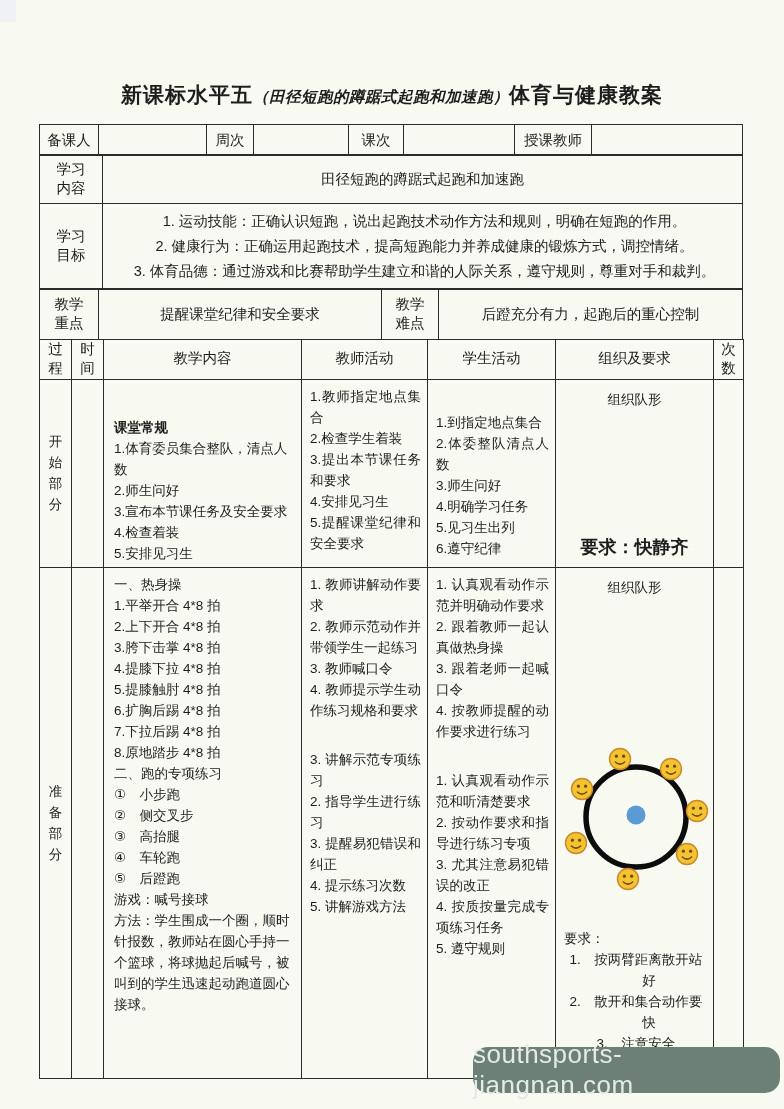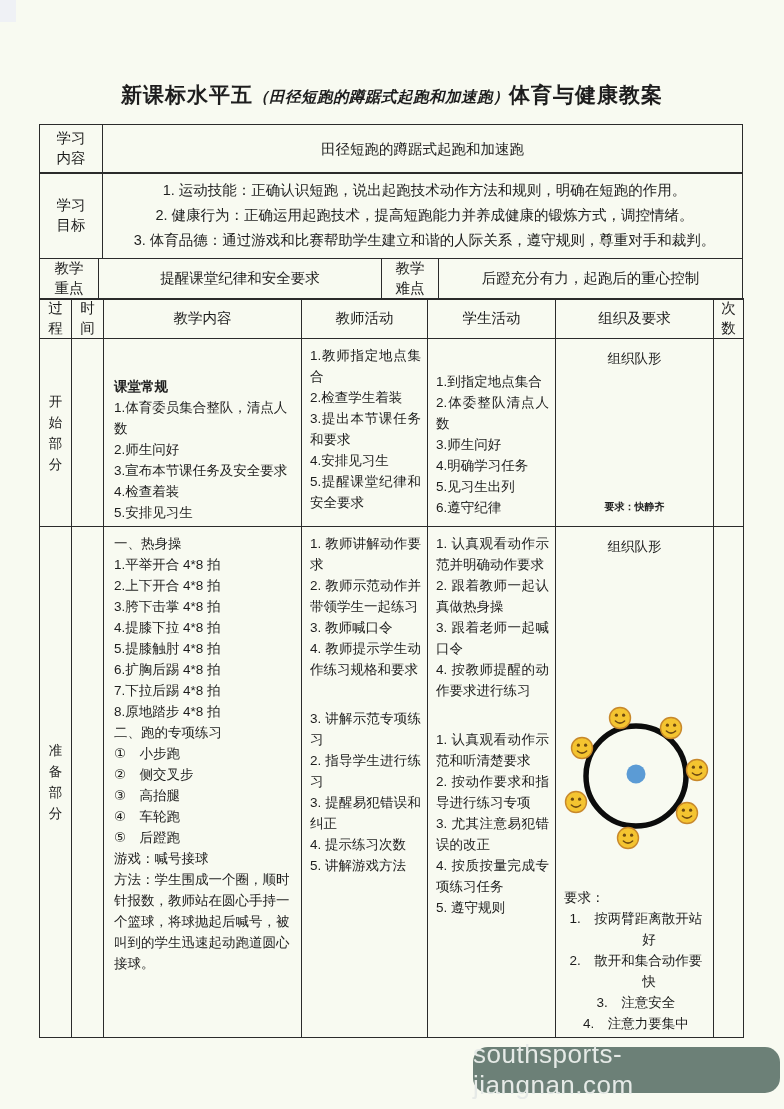--- a/index.html
+++ b/index.html
@@ -28,39 +28,63 @@
   .row2 td{height:510px;}
   .pad{padding:6px 6px 4px 8px;}
   .content-list1{margin-top:37px;padding:0 4px 0 10px;}
   .content-title{font-weight:700;}
   .list > div{text-align:justify;}
   .plain-list > div{text-align:left;}
   .student-list1{margin-top:26px;}
   .group2{margin-top:28px;}
   .org-cell{position:relative;}
   .org-title{padding-top:9px;text-align:center;}
-  .org-req-bottom{position:absolute;left:0;right:0;bottom:9px;text-align:center;font-weight:700;font-size:10px;}
+  .org-req-bottom{position:absolute;left:0;right:0;bottom:9px;text-align:center;font-weight:700;font-size:18px;}
   .org-req-block{position:absolute;left:8px;right:5px;top:332px;text-align:left;margin-top:28px;}
   .hang > div{padding-left:26px;text-indent:-26px;text-align:center;}
   .formation-svg{position:absolute;left:6px;top:178px;}
   .watermark{
     position:absolute;left:473px;top:1047px;width:307px;height:46px;
     background:#6c8077;border-radius:15px;color:#e6eae7;
     display:flex;align-items:center;justify-content:center;
     font-size:26px;letter-spacing:0.5px;
   }
 </style>
 </head>
 <body>
 
 <div class="page">
   <div class="corner-artifact"></div>
 
   <h1 class="title"><span class="t-big">新课标水平五</span><span class="t-small">（田径短跑的蹲踞式起跑和加速跑）</span><span class="t-big">体育与健康教案</span></h1>
 
+  <table class="tbl">
+    <colgroup>
+        <col style="width:59px">
+        <col style="width:108px">
+        <col style="width:47px">
+        <col style="width:95px">
+        <col style="width:55px">
+        <col style="width:111px">
+        <col style="width:77px">
+        <col style="width:151px">
+      </colgroup>
+    <tbody>
+        <tr style="height:31px">
+      <td class="c">备课人</td>
+      <td></td>
+      <td class="c">周次</td>
+      <td></td>
+      <td class="c">课次</td>
+      <td></td>
+      <td class="c">授课教师</td>
+      <td></td>
+    </tr>
+  </tbody>
+    </table>
 
   <table class="tbl">
     <colgroup>
         <col style="width:63px">
         <col style="width:640px">
       </colgroup>
     <tbody>
         <tr style="height:49px">
       <td class="c pre">学习
 内容</td>
@@ -90,21 +114,21 @@
     </table>
 
   <table class="tbl">
     <colgroup>
         <col style="width:59px">
         <col style="width:283px">
         <col style="width:57px">
         <col style="width:304px">
       </colgroup>
     <tbody>
-        <tr style="height:41px">
+        <tr style="height:51px">
       <td class="c pre">教学
 重点</td>
       <td class="c">提醒课堂纪律和安全要求</td>
       <td class="c pre">教学
 难点</td>
       <td class="c">后蹬充分有力，起跑后的重心控制</td>
     </tr>
   </tbody>
     </table>
 

